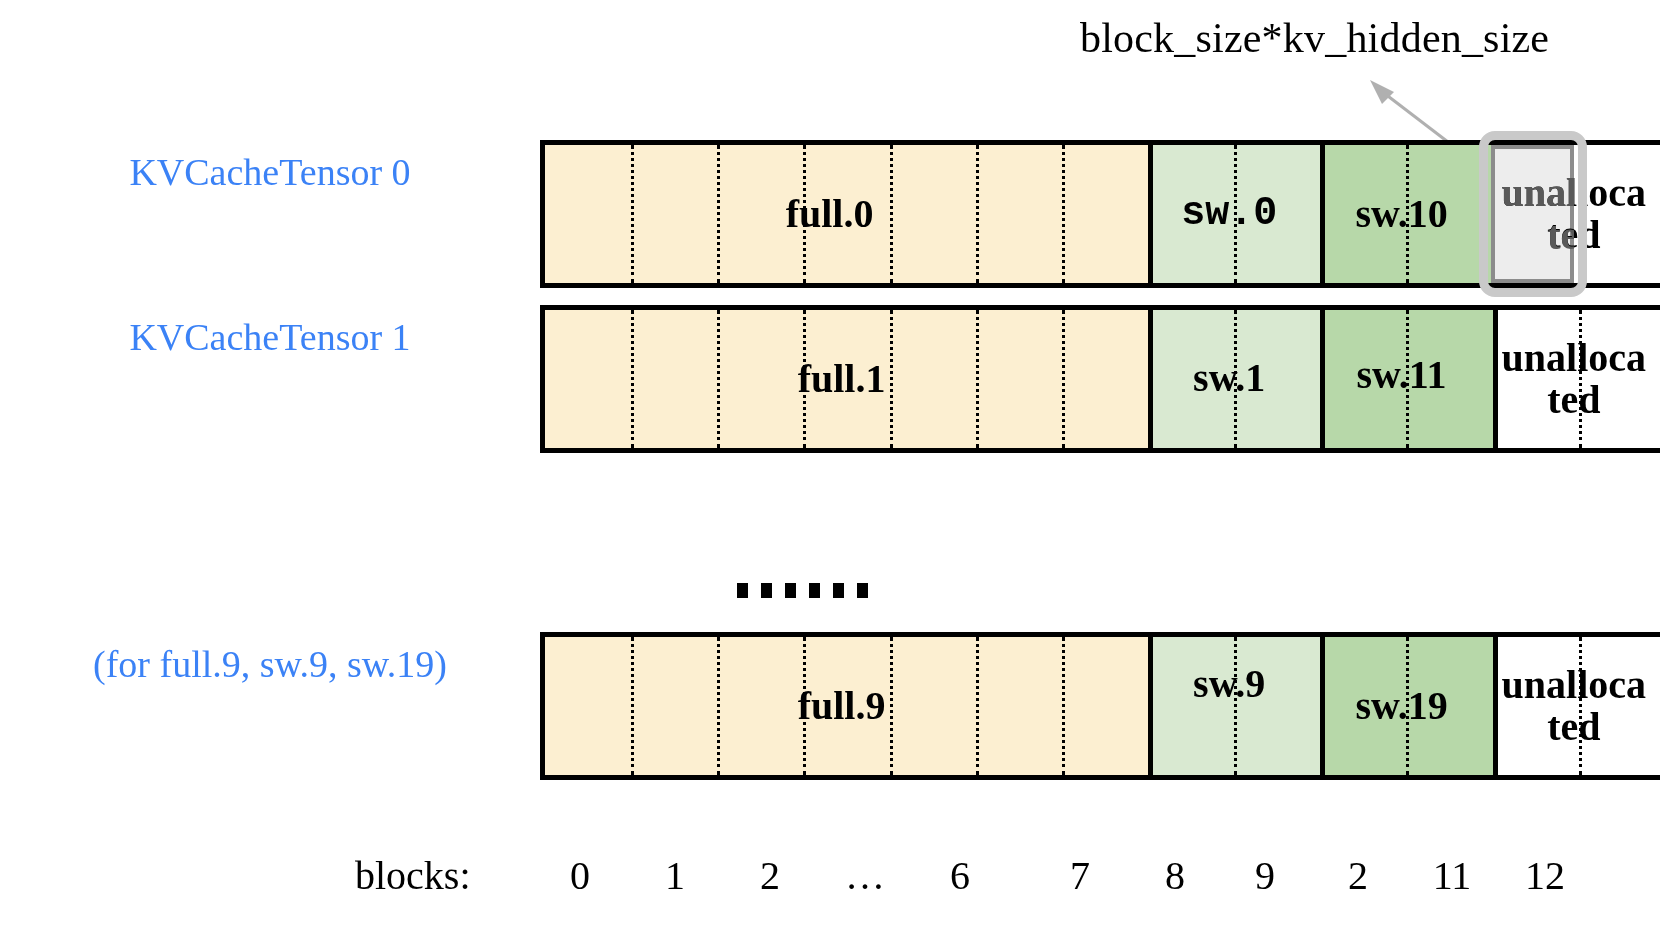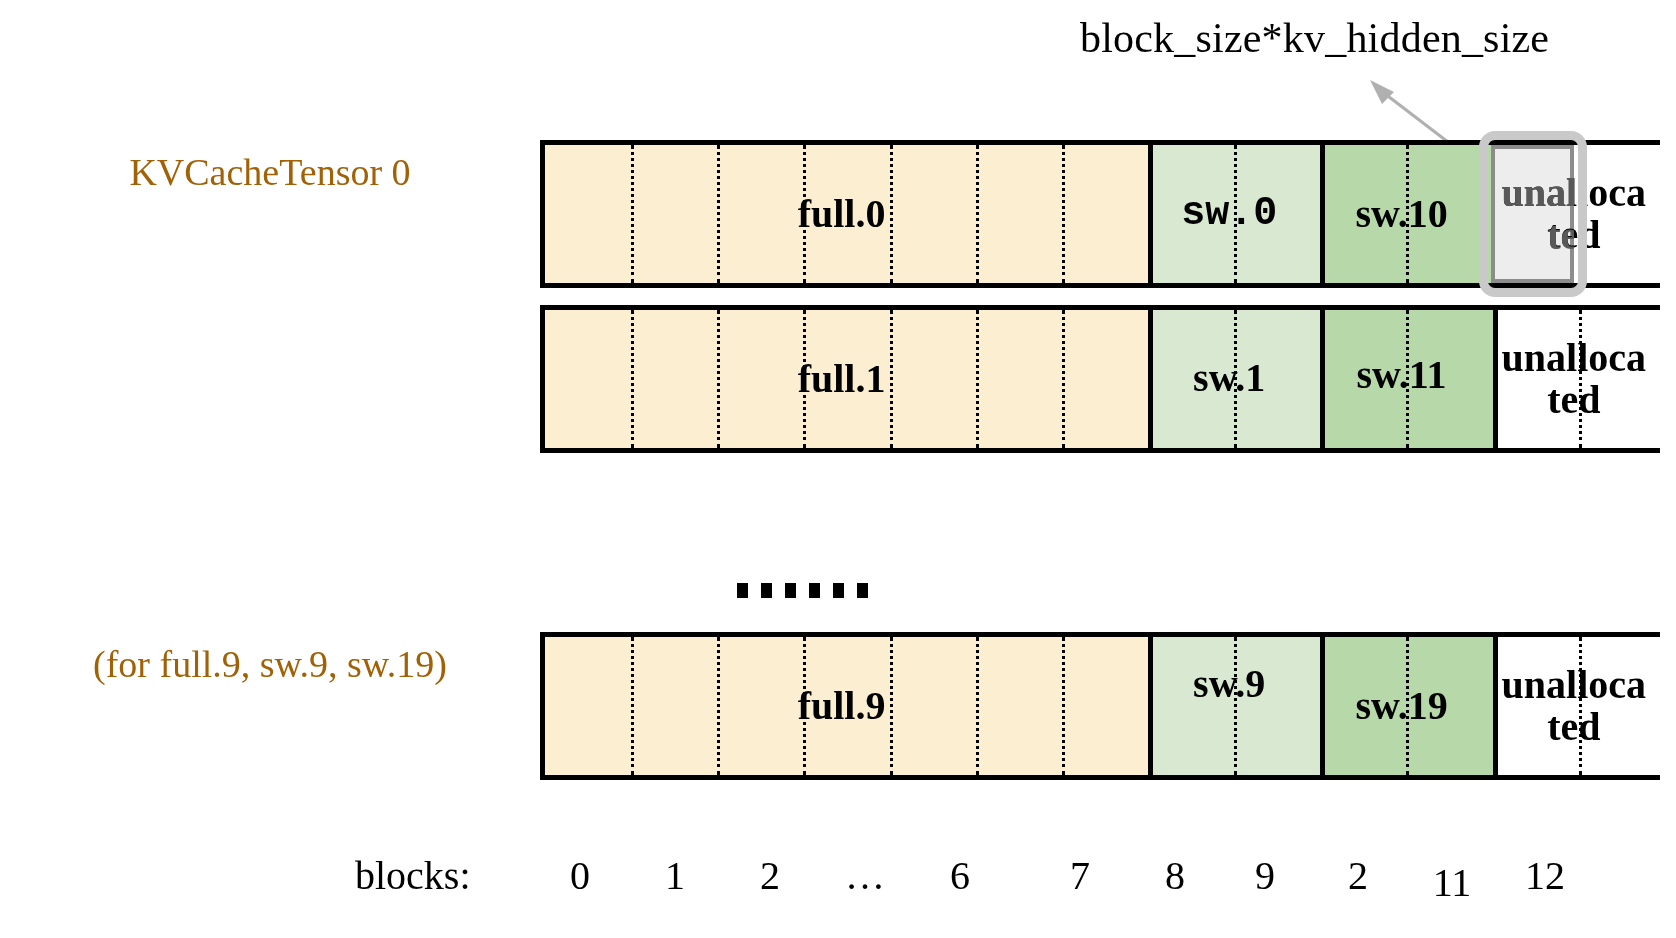--- a/index.html
+++ b/index.html
@@ -38,21 +38,21 @@
     height: 80px;
     pointer-events: none;
   }
   .rl {
     position: absolute;
     left: 20px;
     width: 500px;
     text-align: center;
     font-size: 38px;
     line-height: 1.17;
-    color: #a16207;
+    color: #3b82f6;
   }
   .bar {
     position: absolute;
     left: 540px;
     height: 148px;
     display: flex;
     border: 5px solid #000;
     box-sizing: border-box;
     background: #fff;
   }
@@ -184,36 +184,37 @@
         <div class="cell fill-cream dotted-left" style="width: 86.1538px; flex: 0 0 86.1538px;"></div>
         <div class="cell fill-cream dotted-left" style="width: 86.1538px; flex: 0 0 86.1538px;"></div>
         <div class="cell fill-cream dotted-left" style="width: 86.1538px; flex: 0 0 86.1538px;"></div>
         <div class="cell fill-green1 seg-start" style="width: 86.1538px; flex: 0 0 86.1538px;"></div>
         <div class="cell fill-green1 dotted-left" style="width: 86.1538px; flex: 0 0 86.1538px;"></div>
         <div class="cell fill-green2 seg-start" style="width: 86.1538px; flex: 0 0 86.1538px;"></div>
         <div class="cell fill-green2 dotted-left" style="width: 86.1538px; flex: 0 0 86.1538px;"></div>
         <div class="cell fill-white seg-start" style="width: 86.1538px; flex: 0 0 86.1538px;"></div>
         <div class="cell fill-white dotted-left" style="width: 86.1538px; flex: 0 0 86.1538px;"></div>
       </div>
-      <div class="seg-label" style="left: 540px; top: 140px; width: 603.077px; height: 148px;">full.0</div>
+      <div class="seg-label" style="left: 528px; top: 140px; width: 603.077px; height: 148px;">full.0</div>
       <div class="seg-label" style="left: 1143.08px; top: 140px; width: 172.308px; height: 148px; font-family: Liberation Mono, monospace;">sw.0</div>
       <div class="seg-label" style="left: 1315.38px; top: 140px; width: 172.308px; height: 148px;">sw.10</div>
       <div class="seg-label two-line" style="left: 1487.69px; top: 140px; width: 172.308px; height: 148px;">
         <div>unalloca</div>
         <div>ted</div>
       </div>
       <div class="highlight-inner" style="left: 1490.69px; top: 145px; width: 83.1538px; height: 138px;"></div>
       <div class="highlight-box" style="left: 1478.69px; top: 131px; width: 108.154px; height: 166px;"></div>
       <div style="position: absolute; left: 1490.69px; top: 145px; width: 83.1538px; height: 138px; overflow: hidden; z-index: 5;">
         <div class="highlight-text" style="left: -3px; top: 0px; width: 172.308px; height: 138px; display: flex; flex-direction: column; align-items: center; justify-content: center;">
           <div>unalloca</div>
           <div>ted</div>
         </div>
       </div>
       <div class="rl" style="top: 315px;">
+        <div>KVCacheTensor 1</div>
       </div>
       <div class="bar" style="top: 305px; width: 1120px; height: 148px;">
         <div class="cell fill-cream" style="width: 86.1538px; flex: 0 0 86.1538px;"></div>
         <div class="cell fill-cream dotted-left" style="width: 86.1538px; flex: 0 0 86.1538px;"></div>
         <div class="cell fill-cream dotted-left" style="width: 86.1538px; flex: 0 0 86.1538px;"></div>
         <div class="cell fill-cream dotted-left" style="width: 86.1538px; flex: 0 0 86.1538px;"></div>
         <div class="cell fill-cream dotted-left" style="width: 86.1538px; flex: 0 0 86.1538px;"></div>
         <div class="cell fill-cream dotted-left" style="width: 86.1538px; flex: 0 0 86.1538px;"></div>
         <div class="cell fill-cream dotted-left" style="width: 86.1538px; flex: 0 0 86.1538px;"></div>
         <div class="cell fill-green1 seg-start" style="width: 86.1538px; flex: 0 0 86.1538px;"></div>
@@ -271,18 +272,18 @@
     <div id="ticks-host">
         <div class="axis-tick" style="left: 540px;">0</div>
         <div class="axis-tick" style="left: 635px;">1</div>
         <div class="axis-tick" style="left: 730px;">2</div>
         <div class="axis-tick" style="left: 825px;">…</div>
         <div class="axis-tick" style="left: 920px;">6</div>
         <div class="axis-tick" style="left: 1040px;">7</div>
         <div class="axis-tick" style="left: 1135px;">8</div>
         <div class="axis-tick" style="left: 1225px;">9</div>
         <div class="axis-tick" style="left: 1318px;">2</div>
-        <div class="axis-tick" style="left: 1412px; margin-top: 7px;">11</div>
+        <div class="axis-tick" style="left: 1412px;">11</div>
         <div class="axis-tick" style="left: 1505px;">12</div>
       </div>
   </div>
 
 </div>
 
 </body></html>

